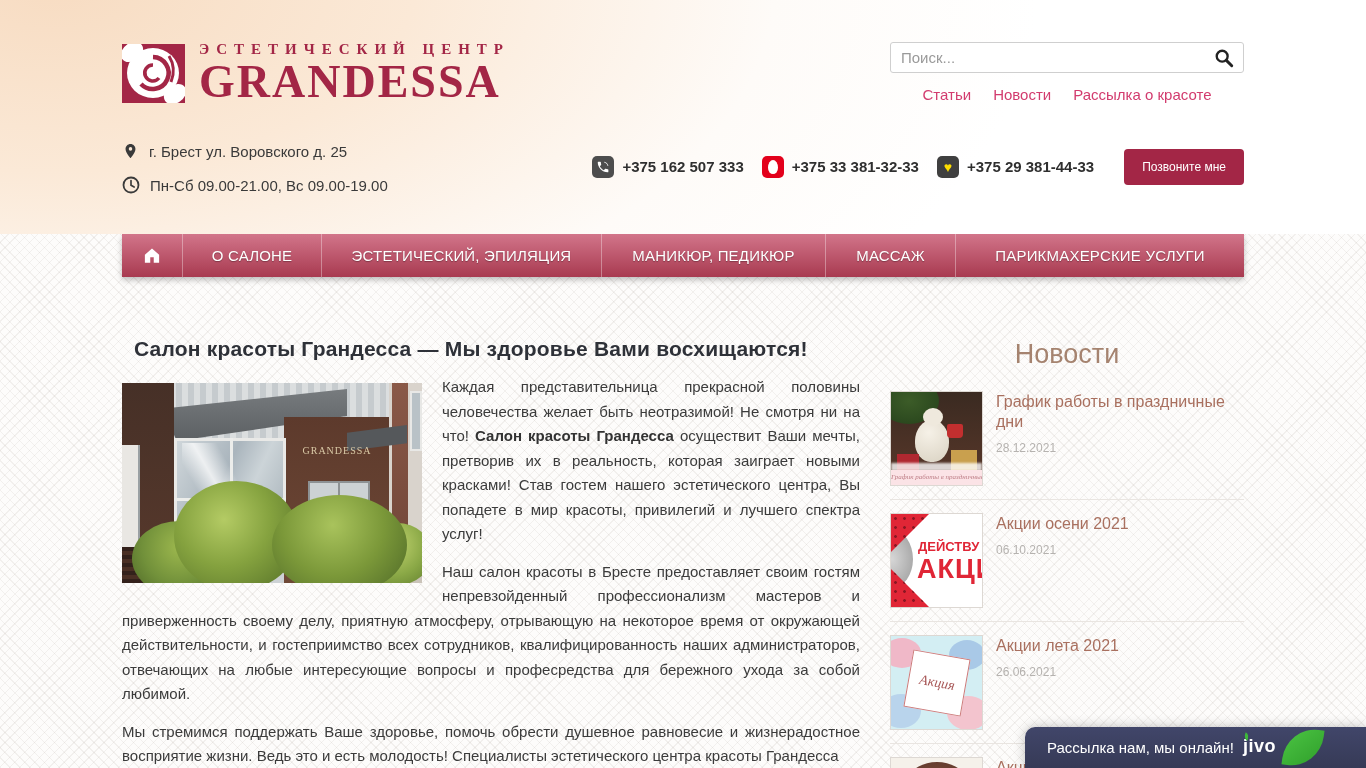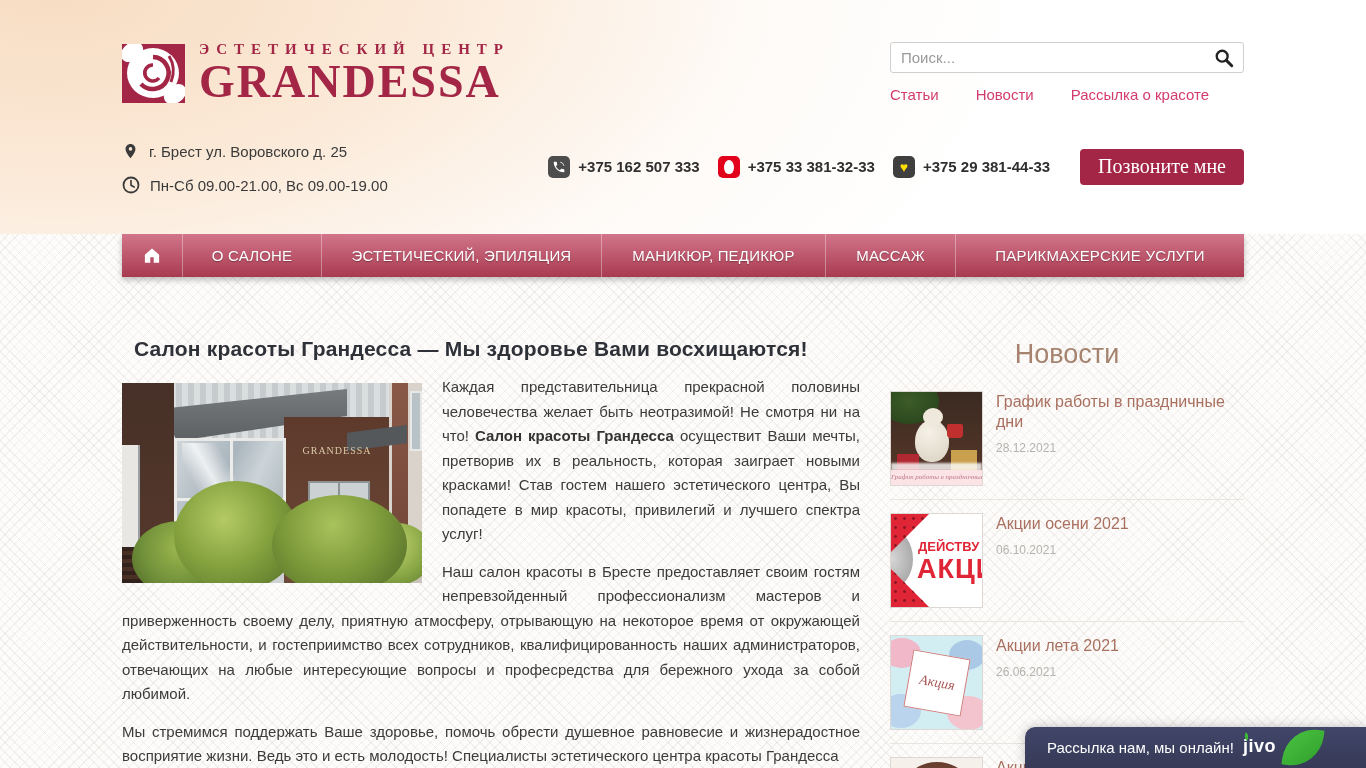--- a/index.html
+++ b/index.html
@@ -28,39 +28,39 @@
     letter-spacing:2px; color:#a32646; white-space:nowrap;
   }
   .header-right { position:absolute; right:0; top:42px; width:354px; }
   .search-box {
     display:flex; align-items:center; height:31px; background:#fff;
     border:1px solid #cfcfcf; border-radius:3px;
   }
   .search-input { border:0; outline:none; flex:1; font-size:15px; color:#555; padding:0 10px; font-family:inherit; background:transparent; }
   .search-input::placeholder { color:#9a9a9a; }
   .search-btn { border:0; background:transparent; width:38px; height:29px; cursor:pointer; display:flex; align-items:center; justify-content:center; }
-  .top-links { display:flex; gap:37px; margin-top:13px; }
+  .top-links { display:flex; gap:22px; margin-top:13px;justify-content:center; }
   .top-links a { color:#d23b6e; font-size:15px; text-decoration:none; cursor:pointer; white-space:nowrap; }
 
   .contacts { display:flex; margin-top:36px; }
   .contact-col { display:flex; flex-direction:column; gap:15px; }
   .contact-row { display:flex; align-items:center; gap:10px; font-size:15px; color:#3a3a3a; }
   .contact-row svg { flex-shrink:0; }
   .phones { display:flex; align-items:center; gap:18px; margin-left:auto; margin-top:-2px; }
   .phone-entry { display:flex; align-items:center; gap:8px; }
   .phone-number { font-size:15px; font-weight:700; color:#2f2f2f; white-space:nowrap; }
   .op-icon { width:22px; height:22px; border-radius:5px; position:relative; display:flex; align-items:center; justify-content:center; }
   .op-city { background:#4d4d4d; }
   .op-mts { background:#e3001b; }
   .op-mts .egg { width:10px; height:14px; background:#fff; border-radius:50% 50% 50% 50% / 55% 55% 45% 45%; }
   .op-velcom { background:#3f3f3f; }
   .op-velcom .heart { color:#ffdf00; font-size:14px; line-height:1; }
   .call-btn {
     margin-left:12px; background:#a32646; color:#fff; border:0; border-radius:4px;
-    font-size:20px; font-family:Liberation Serif, serif; padding:0 18px; height:36px; cursor:pointer; white-space:nowrap;
+    font-size:12px; font-family:Liberation Sans, sans-serif; padding:0 18px; height:36px; cursor:pointer; white-space:nowrap;
   }
 
   
   .main-area {
     height:534px; background-color:#fdfcfb;
     background-image:
       repeating-linear-gradient(45deg, rgba(175,165,155,0.14) 0 1px, transparent 1px 7px),
       repeating-linear-gradient(-45deg, rgba(175,165,155,0.14) 0 1px, transparent 1px 7px);
     overflow:hidden;
   }

